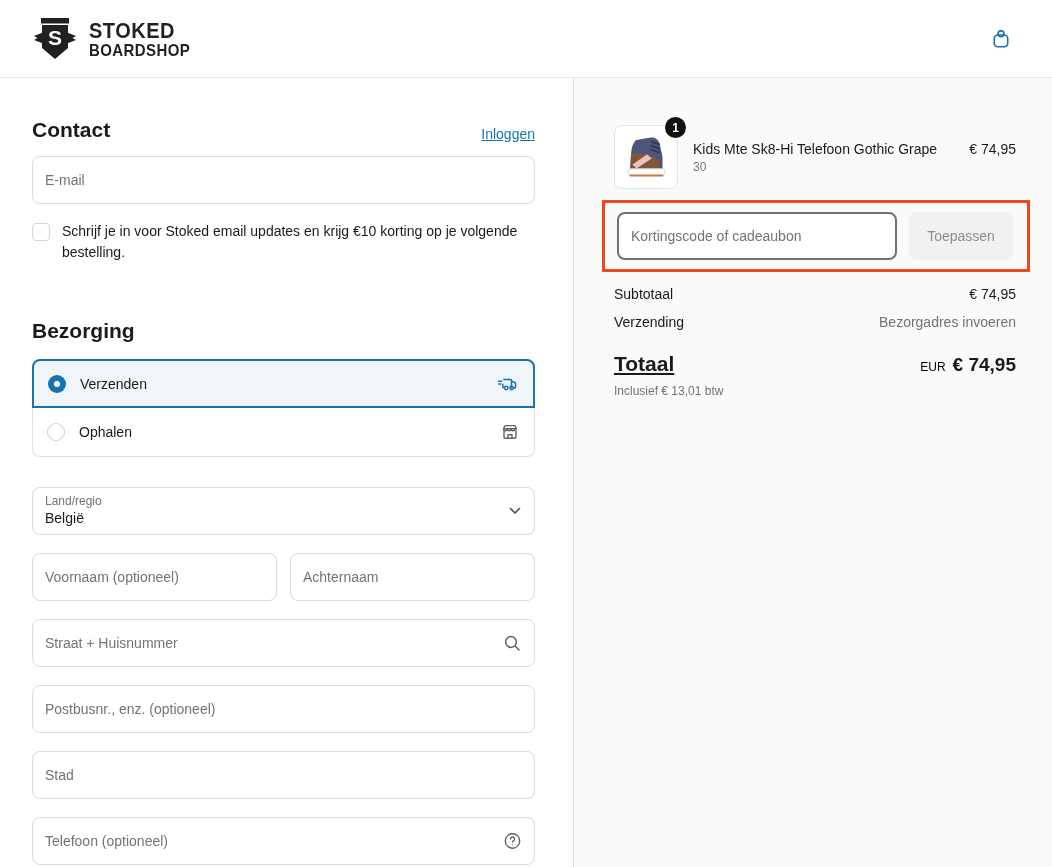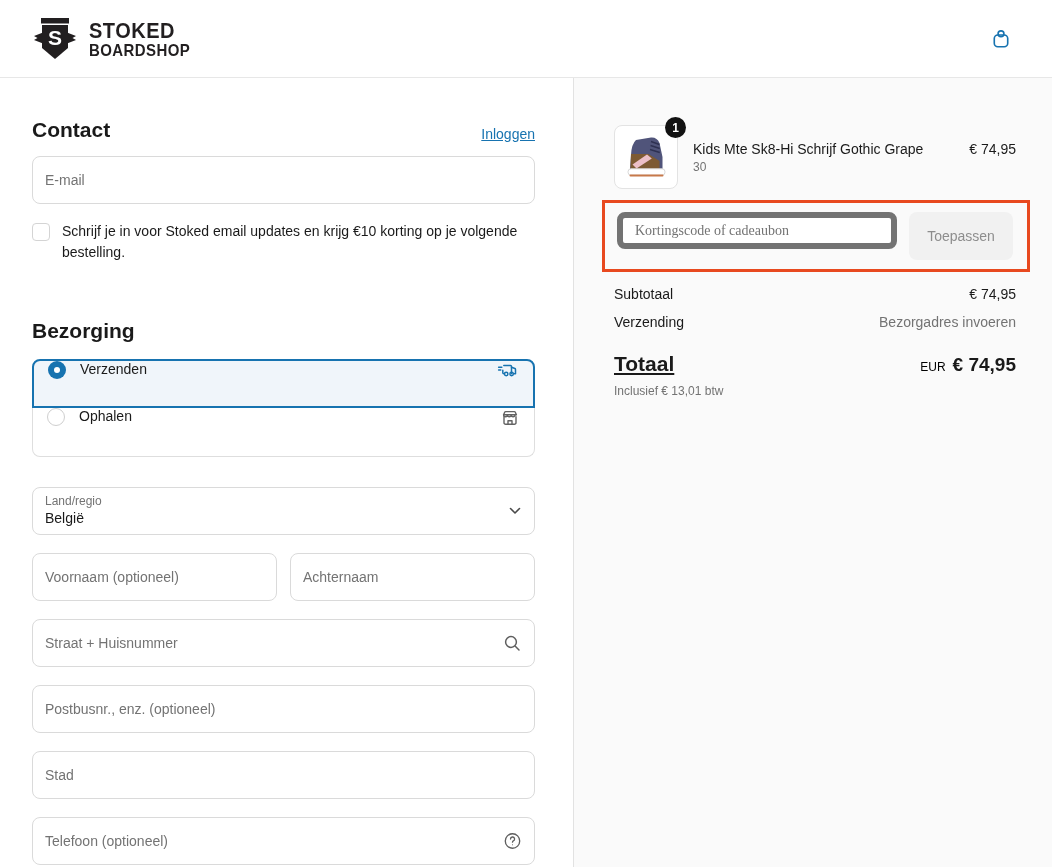--- a/index.html
+++ b/index.html
@@ -47,21 +47,21 @@
   .newsletter-row { display:flex; gap:12px; margin-top:17px; align-items:flex-start; }
   .checkbox {
     width:18px; height:18px; border:1px solid #d4d4d4; border-radius:4px;
     background:#fff; flex:0 0 18px; margin-top:2px; cursor:pointer;
   }
   .newsletter-label { font-size:14px; line-height:1.5; color:#1a1a1a; }
 
   .delivery-section { margin-top:56px; }
   .ship-group { margin-top:16px; }
   .ship-option {
-    display:flex; gap:14px; height:49px; padding:0 14px;
+    display:flex; align-items:center; gap:14px; height:49px; padding:0 14px;
     background:#fff; cursor:pointer;
   }
   .ship-option.selected {
     border:2px solid #1773b0; background:#f0f5fa; border-radius:8px 8px 0 0;
   }
   .ship-option.unselected {
     border:1px solid #dedede; border-top:none; border-radius:0 0 8px 8px;
   }
   .ship-label { flex:1; font-size:14px; }
   .radio { width:18px; height:18px; border-radius:50%; flex:0 0 18px; position:relative; }
@@ -97,22 +97,22 @@
   .product-text { flex:1; }
   .product-title { font-size:14px; line-height:1.35; }
   .product-variant { font-size:12px; color:#737373; margin-top:2px; }
   .product-price { font-size:14px; white-space:nowrap; padding-top:1px; }
 
   .discount-highlight {
     border:3px solid #e8491f; margin:11px -14px 0 -12px; padding:9px 14px 9px 12px;
   }
   .discount-row { display:flex; gap:12px; }
   .discount-input {
-    flex:1; height:37px; border:6px solid #737373; border-radius:8px;
-    padding:0 12px; font-size:14px; font-family:Liberation Serif, serif; outline:none; color:#1a1a1a;
+    flex:1; height:48px; border:2px solid #737373; border-radius:8px;
+    padding:0 12px; font-size:14px; font-family:Liberation Sans, sans-serif; outline:none; color:#1a1a1a;
   }
   .discount-input::placeholder { color:#737373; opacity:1; }
   .apply-btn {
     width:104px; height:48px; background:#f1f1f1; color:#8d8d8d; font-size:14px;
     border:none; border-radius:8px; font-family:inherit; cursor:pointer;
   }
 
   .totals { margin-top:14px; }
   .total-line { display:flex; justify-content:space-between; font-size:14px; margin-top:12px; }
   .muted { color:#737373; }
@@ -279,21 +279,21 @@
                 <path d="M30 7.5 l8.5 3 M29.5 11.5 l9.3 3 M29 15.5 l9.8 3" stroke="#2e3152" stroke-width="1.4"></path>
                 <rect x="7" y="34.8" width="37" height="6.4" rx="3" fill="#ffffff" stroke="#d8d8d8" stroke-width="1"></rect>
                 <rect x="8.5" y="40.6" width="34" height="2" rx="1" fill="#c7794a"></rect>
               </svg>
             </span>
           </div>
           <div class="qty-badge">1</div>
         </div>
         <div class="product-info">
           <div class="product-text">
-            <div class="product-title">Kids Mte Sk8-Hi Schrijf Gothic Grape</div>
+            <div class="product-title">Kids Mte Sk8-Hi Telefoon Gothic Grape</div>
             <div class="product-variant">30</div>
           </div>
           <div class="product-price">€ 74,95</div>
         </div>
       </div>
 
       <div class="discount-highlight">
         <div class="discount-row">
           <input class="discount-input" type="text" placeholder="Kortingscode of cadeaubon" style="">
           <button class="apply-btn">Toepassen</button>

